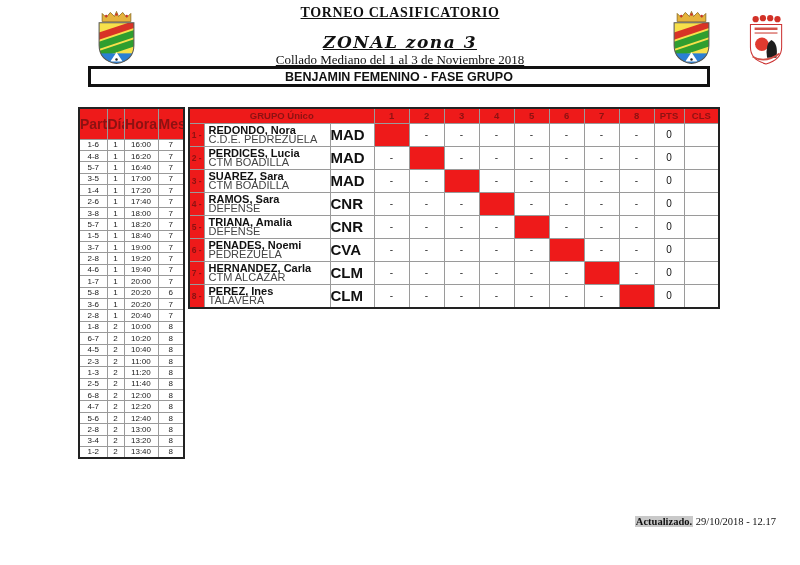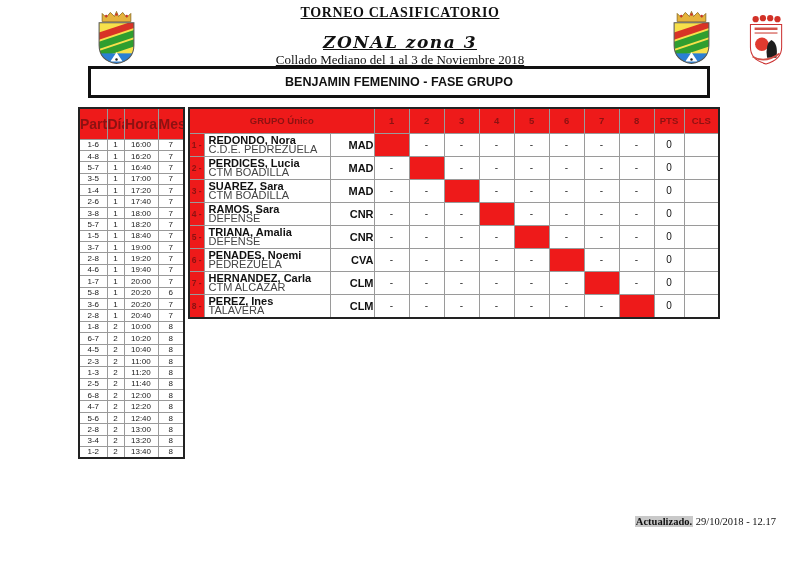--- a/index.html
+++ b/index.html
@@ -12,38 +12,38 @@
   .logo-rfetm{left:22px;top:13px;width:70px;height:50px;}
   .crest-left{left:95px;top:9px;width:43px;height:58px;}
   .crest-right{left:670px;top:9px;width:43px;height:58px;}
   .club-crest{left:741px;top:14px;width:48px;height:52px;}
 
   .titles{position:absolute;left:150px;right:150px;top:5px;text-align:center;color:#111;text-decoration:underline;}
   .t1{font-family:"Liberation Serif",serif;font-weight:bold;font-size:14px;letter-spacing:.6px;}
   .t2{font-family:"DejaVu Serif",serif;font-style:italic;font-weight:bold;font-size:17px;margin-top:11px;letter-spacing:1.5px;}
   .t3{font-family:"Liberation Serif",serif;font-size:13px;margin-top:0;}
 
-  .section-bar{position:absolute;left:88px;top:66px;width:622px;height:32px;border:3px solid #111;
+  .section-bar{position:absolute;left:88px;top:66px;width:622px;height:21px;border:3px solid #111;
     display:flex;align-items:center;justify-content:center;font-weight:bold;font-size:12.5px;color:#111;background:#fff;}
 
   table{border-collapse:collapse;table-layout:fixed;position:absolute;background:#fff;}
   th,td{overflow:hidden;}
 
   .schedule{left:78px;top:107px;width:105px;border:2px solid #222;}
   .schedule th{background:var(--red);color:var(--dkred);font-size:14px;font-weight:bold;height:31px;border:1px solid #9a9a9a;padding:0;}
   .schedule td{height:11.4px;text-align:center;border:1px solid #9a9a9a;color:#1a1a1a;font-size:8px;padding:0;}
 
   .group{left:188px;top:107px;width:530px;border:2px solid #222;}
-  .group th{background:var(--red);color:var(--dkred);font-size:9.5px;font-weight:bold;height:25px;border:1px solid #9a9a9a;padding:0;}
+  .group th{background:var(--red);color:var(--dkred);font-size:9.5px;font-weight:bold;height:15px;border:1px solid #9a9a9a;padding:0;}
   .group td{border:1px solid #9a9a9a;height:21.5px;padding:0;}
   td.gnum{background:var(--red);color:var(--dkred);font-size:8.5px;font-weight:bold;text-align:center;}
   td.gname{padding:1px 4px;vertical-align:middle;}
   .pname{font-weight:bold;font-size:11px;line-height:10.5px;color:#111;}
   .pclub{font-size:11px;color:#444;line-height:9.5px;}
-  td.gregion{font-weight:bold;font-size:11px;text-align:right;color:#111;}
+  td.gregion{font-weight:bold;font-size:15px;text-align:left;color:#111;}
   td.gres{text-align:center;font-size:10px;color:#333;}
   td.gres.diag{background:var(--red);}
   td.gpts{text-align:center;font-size:10px;color:#111;}
   td.gcls{text-align:center;font-size:10px;color:#111;}
 
   .footer{position:absolute;top:516px;right:24px;font-family:"Liberation Serif",serif;font-size:10.5px;color:#111;}
   .footer .hl{font-weight:bold;background:#c9c9c9;padding:0 1px;}
 </style>
 </head>
 <body>

